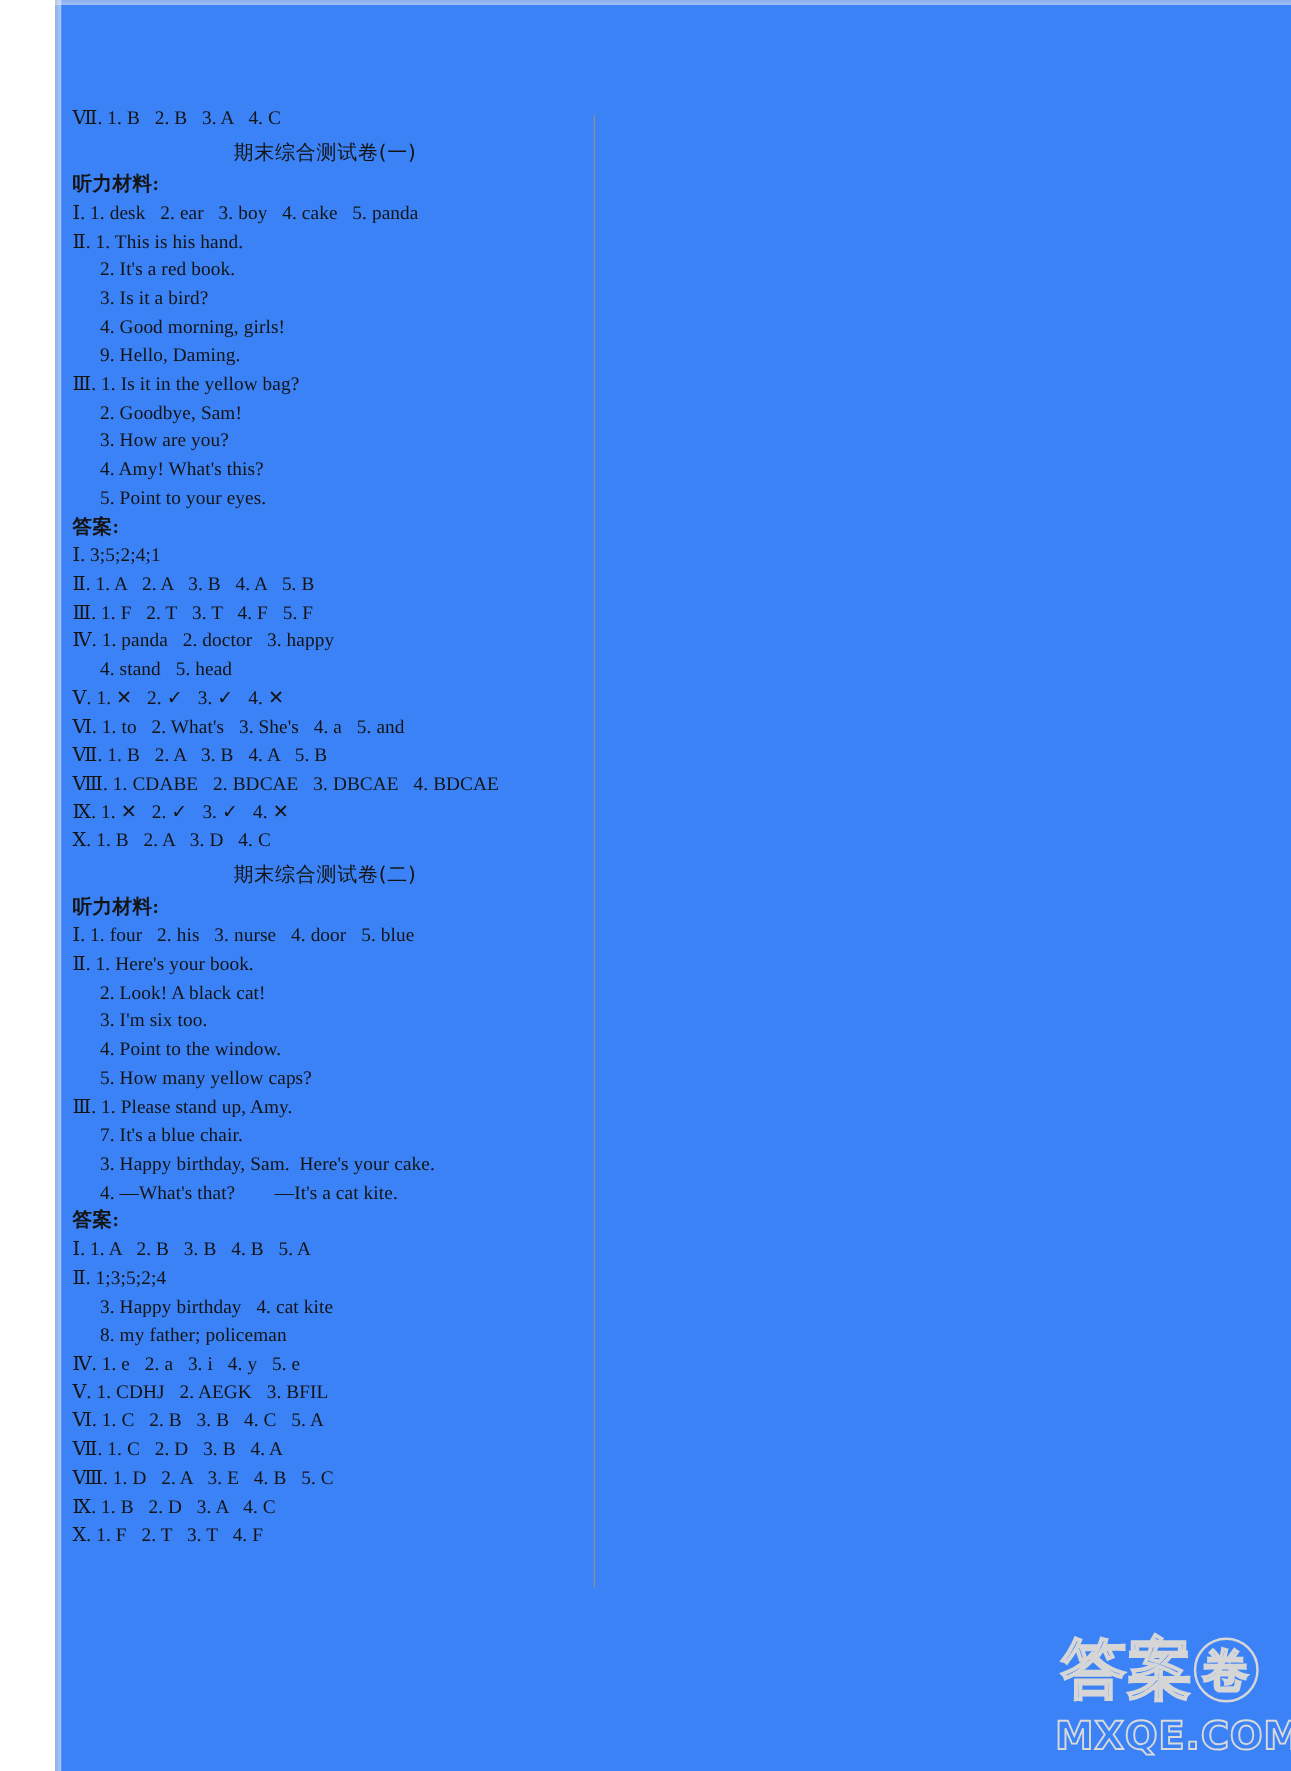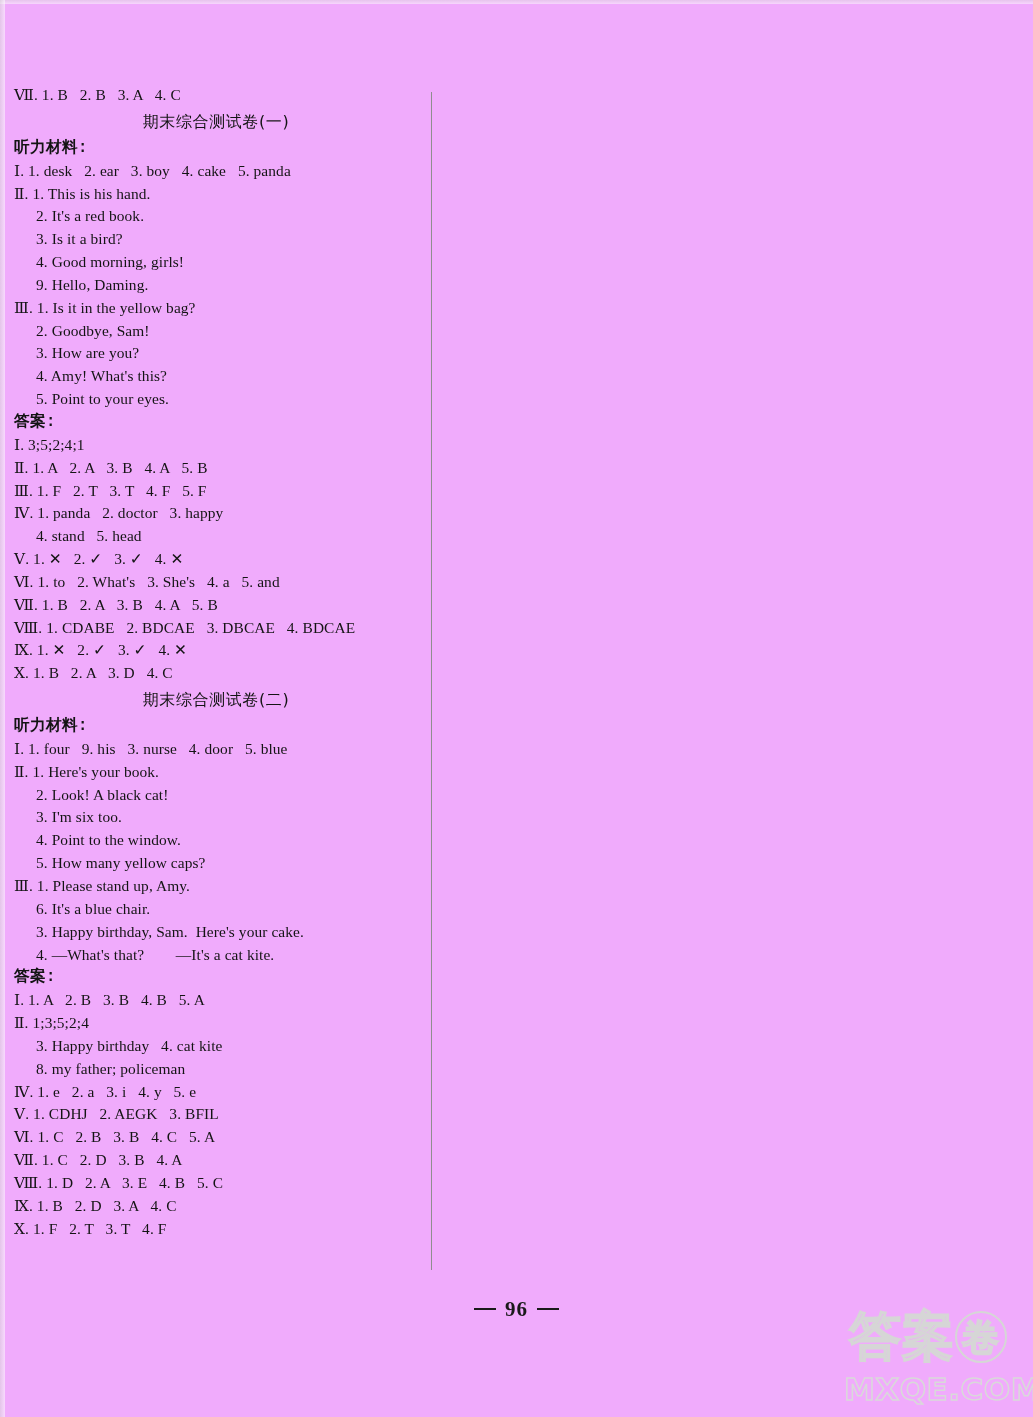--- a/index.html
+++ b/index.html
@@ -13,21 +13,22 @@
     position: relative;
     overflow: hidden;
     font-family: "Liberation Serif", "DejaVu Serif", serif;
     color: #141414;
   }
 
   
   #page {
     position: absolute;
     inset: 0;
-    background: #f0abfc;
+    background: #3b82f6;
+    margin-left: 44px;
   }
   
   #scan-edge-left {
     position: absolute;
     left: 0; top: 0; bottom: 0;
     width: 5px;
     background: linear-gradient(to right, #d9d9d9, #ffffff);
     opacity: .55;
   }
   #scan-edge-top {
@@ -47,21 +48,21 @@
   }
 
   .line {
     font-size: 15.4px;
     line-height: 22.85px;
     white-space: pre;
     letter-spacing: .1px;
     font-family: "Liberation Serif", "DejaVu Serif", serif;
   }
   .line.cn-head {
-    font-family: Liberation Mono, monospace;
+    font-family: Liberation Serif, serif;
     font-weight: bold;
     font-size: 15.6px;
     letter-spacing: .4px;
   }
   .line.title {
     font-family: "DejaVu Sans", "Liberation Sans", sans-serif;
     font-weight: normal;
     font-size: 16px;
     text-align: center;
     letter-spacing: .6px;
@@ -182,48 +183,45 @@
       <div class="line ">Ⅳ. 1. panda   2. doctor   3. happy</div>
       <div class="line indent">4. stand   5. head</div>
       <div class="line ">Ⅴ. 1. ✕   2. ✓   3. ✓   4. ✕</div>
       <div class="line ">Ⅵ. 1. to   2. What's   3. She's   4. a   5. and</div>
       <div class="line ">Ⅶ. 1. B   2. A   3. B   4. A   5. B</div>
       <div class="line ">Ⅷ. 1. CDABE   2. BDCAE   3. DBCAE   4. BDCAE</div>
       <div class="line ">Ⅸ. 1. ✕   2. ✓   3. ✓   4. ✕</div>
       <div class="line ">Ⅹ. 1. B   2. A   3. D   4. C</div>
       <div class="line title">期末综合测试卷(二)</div>
       <div class="line cn-head">听力材料:</div>
-      <div class="line ">Ⅰ. 1. four   9. his   3. nurse   4. door   5. blue</div>
+      <div class="line ">Ⅰ. 1. four   2. his   3. nurse   4. door   5. blue</div>
       <div class="line ">Ⅱ. 1. Here's your book.</div>
       <div class="line indent">2. Look! A black cat!</div>
       <div class="line indent">3. I'm six too.</div>
       <div class="line indent">4. Point to the window.</div>
       <div class="line indent">5. How many yellow caps?</div>
       <div class="line ">Ⅲ. 1. Please stand up, Amy.</div>
-      <div class="line indent">6. It's a blue chair.</div>
+      <div class="line indent">7. It's a blue chair.</div>
       <div class="line indent">3. Happy birthday, Sam.  Here's your cake.</div>
       <div class="line indent">4. —What's that?        —It's a cat kite.</div>
       <div class="line cn-head">答案:</div>
       <div class="line ">Ⅰ. 1. A   2. B   3. B   4. B   5. A</div>
       <div class="line ">Ⅱ. 1;3;5;2;4</div>
       <div class="line indent">3. Happy birthday   4. cat kite</div>
       <div class="line indent">8. my father; policeman</div>
       <div class="line ">Ⅳ. 1. e   2. a   3. i   4. y   5. e</div>
       <div class="line ">Ⅴ. 1. CDHJ   2. AEGK   3. BFIL</div>
       <div class="line ">Ⅵ. 1. C   2. B   3. B   4. C   5. A</div>
       <div class="line ">Ⅶ. 1. C   2. D   3. B   4. A</div>
       <div class="line ">Ⅷ. 1. D   2. A   3. E   4. B   5. C</div>
       <div class="line ">Ⅸ. 1. B   2. D   3. A   4. C</div>
       <div class="line ">Ⅹ. 1. F   2. T   3. T   4. F</div>
     </div>
 
   <div id="column-rule"></div>
 
-  <div id="page-number">
-    <span class="dash"></span><span>96</span><span class="dash"></span>
-  </div>
 
   <div id="watermark">
     <div class="wm-cn"><span>答案</span><span class="wm-circle">卷</span></div>
     <div class="wm-dotcom">MXQE.COM</div>
   </div>
 
 </div>
 
 </body></html>

